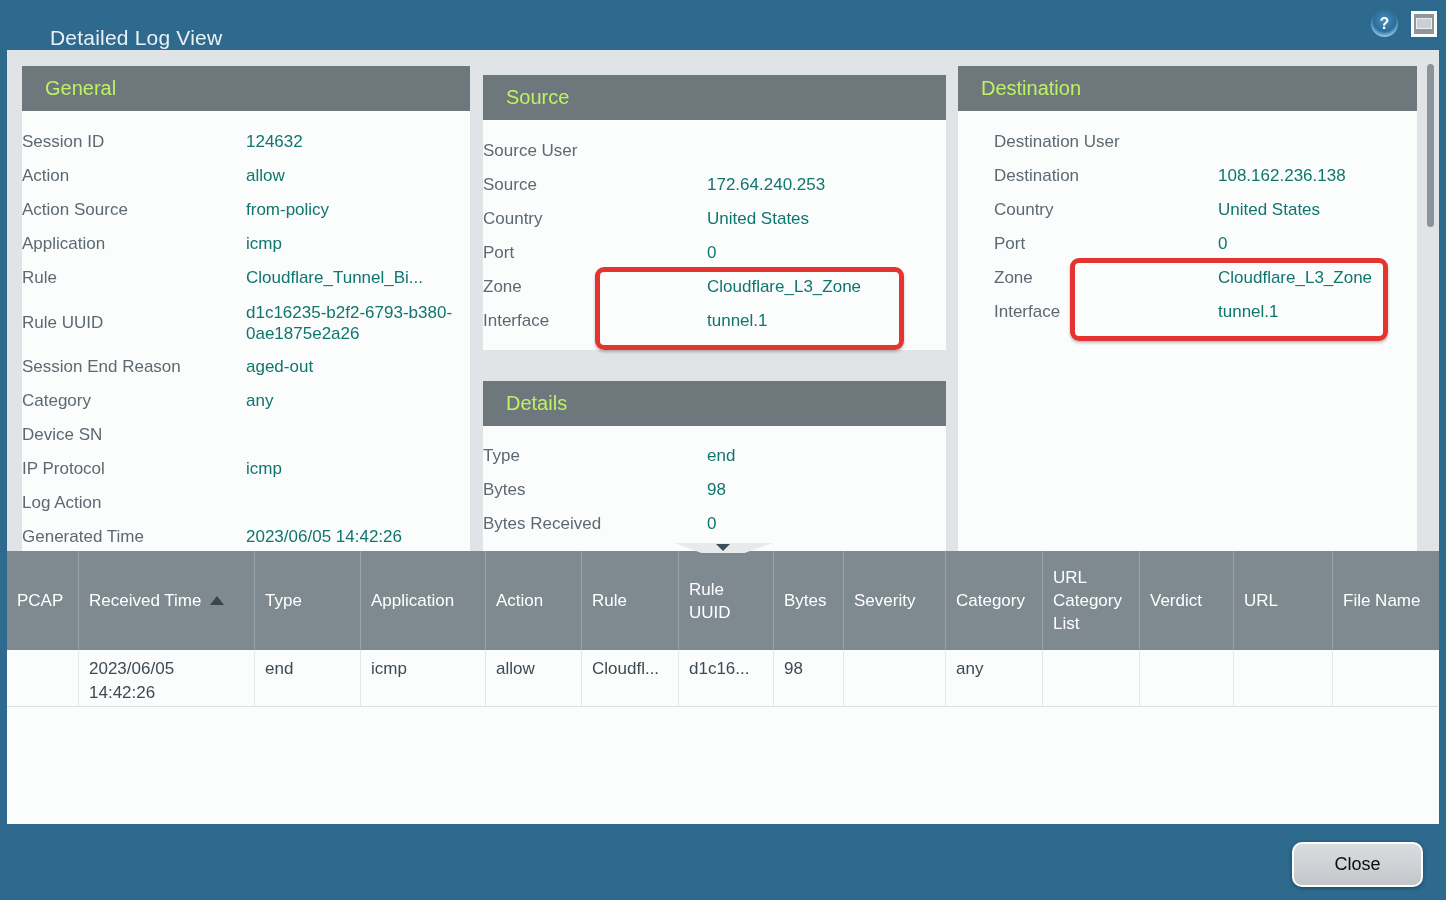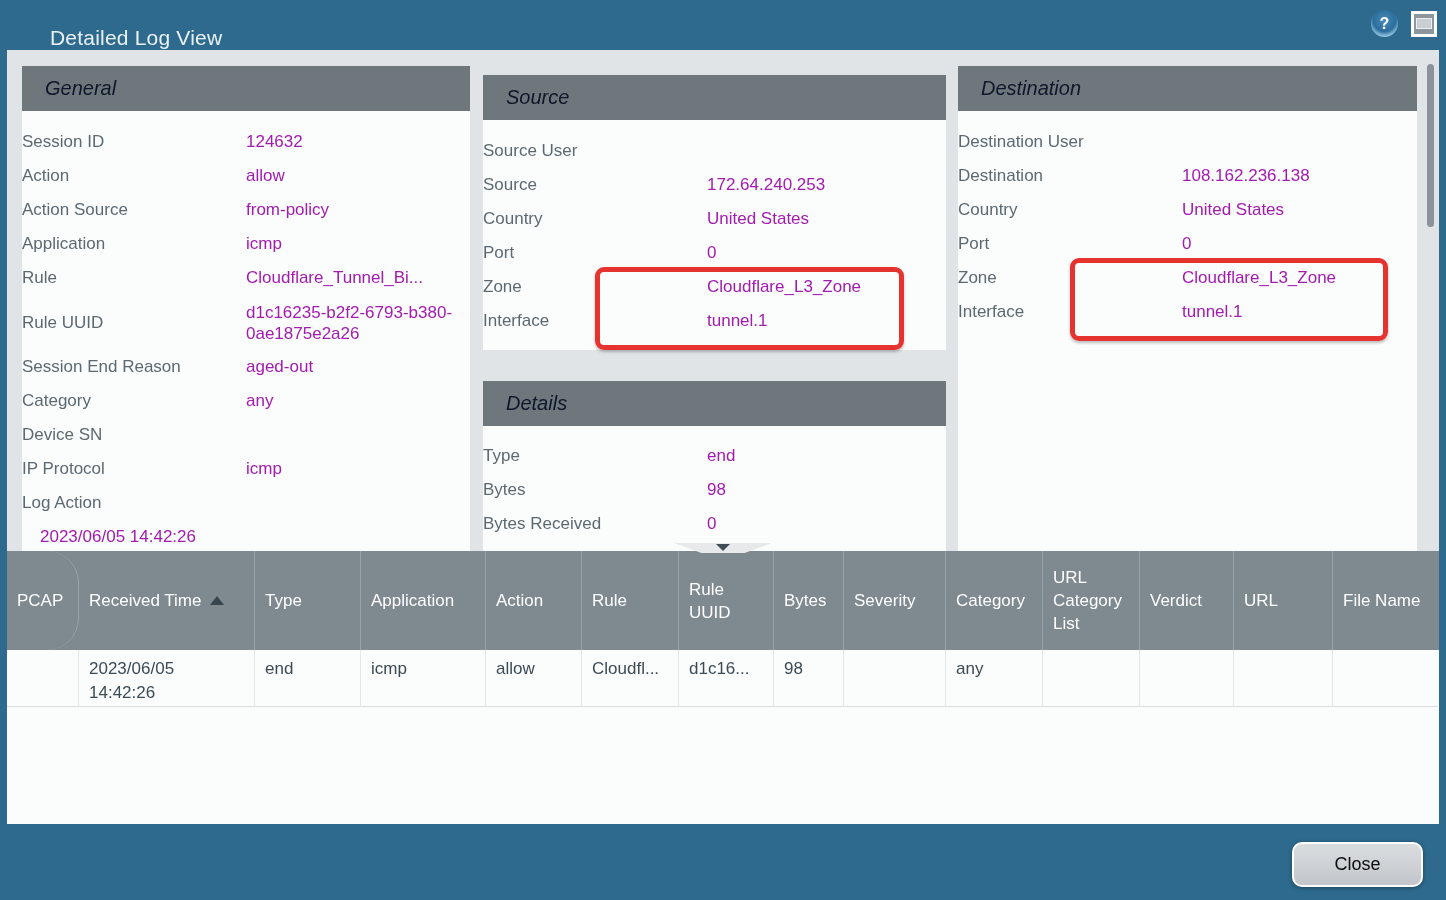--- a/index.html
+++ b/index.html
@@ -21,37 +21,37 @@
   }
   .max-btn{
     width:26px;height:26px;background:#8e979d;border:3px solid #fbfcfc;
     box-sizing:border-box;display:flex;align-items:flex-start;justify-content:center;cursor:pointer;
   }
   .max-inner{width:14px;height:9px;background:#c9cfd3;border:1px solid #eceeef;margin-top:4px;}
   
   .dialog-body{position:absolute;left:7px;top:50px;width:1432px;height:774px;background:#e1e4e6;}
   .panels{position:absolute;top:0;left:0;right:0;height:501px;overflow:hidden;}
   .panel header{
-    height:45px;background:#6d777c;color:#0f172a;font-size:20px;
-    line-height:45px;padding-left:23px;font-style:italic;
+    height:45px;background:#6d777c;color:#bef264;font-size:20px;
+    line-height:45px;padding-left:23px;
   }
   .panel-body{background:#fbfcfc;padding-top:14px;position:relative;box-sizing:content-box;}
   .panel-general{position:absolute;left:15px;top:16px;width:448px;}
   .panel-general .panel-body{height:426px;}
   .mid-col{position:absolute;left:476px;top:25px;width:463px;}
   .panel-source .panel-body{height:216px;}
   .panel-details{margin-top:31px;}
   .panel-details .panel-body{height:120px;padding-top:13px;}
   .panel-destination{position:absolute;left:951px;top:16px;width:459px;}
-  .panel-destination .panel-body{height:426px;}
+  .panel-destination .panel-body{height:426px;padding-left:36px;}
   
   .field-row{display:flex;min-height:34px;line-height:34px;font-size:17px;}
   .field-row.tall{min-height:55px;line-height:21px;align-items:center;}
   .field-label{width:206px;color:#5d6971;flex:none;}
-  .field-value{margin-left:18px;color:#a21caf;max-width:215px;overflow-wrap:break-word;}
+  .field-value{margin-left:18px;color:#0f766e;max-width:215px;overflow-wrap:break-word;}
   
   .red-box{
     position:absolute;left:112px;top:147px;width:299px;height:73px;
     border:5px solid #e53430;border-radius:9px;pointer-events:none;
     box-shadow:0 2px 3px rgba(0,0,0,.25);
   }
   .panel-destination .red-box{width:308px;}
   
   .scrollbar-track{position:absolute;right:2px;top:0;width:13px;height:501px;}
   .scrollbar-thumb{position:absolute;left:3px;top:14px;width:7px;height:163px;background:#8b939a;border-radius:4px;}
@@ -147,20 +147,21 @@
           </div>
           <div class="field-row">
             <span class="field-label">IP Protocol</span>
             <span class="field-value">icmp</span>
           </div>
           <div class="field-row">
             <span class="field-label">Log Action</span>
             <span class="field-value"></span>
           </div>
           <div class="field-row">
+            <span class="field-label">Generated Time</span>
             <span class="field-value">2023/06/05 14:42:26</span>
           </div>
         </div>
     </section>
 
     <div class="mid-col">
       <section class="panel panel-source">
         <header>Source</header>
         <div class="panel-body">
           <div class="red-box"></div>
@@ -243,21 +244,21 @@
     <div class="scrollbar-track">
       <div class="scrollbar-thumb"></div>
     </div>
   </div>
 
   <div class="table-section">
     <div class="splitter">
       <span class="splitter-arrow"></span>
     </div>
     <div class="thead" id="thead">
-        <div class="th" style="width: 72px; border-radius: 32px;">
+        <div class="th" style="width: 72px;">
           <span>PCAP</span>
         </div>
         <div class="th" style="width: 176px;">
           <span>Received Time</span>
           <span class="sort-asc"></span>
         </div>
         <div class="th" style="width: 106px;">
           <span>Type</span>
         </div>
         <div class="th" style="width: 125px;">

